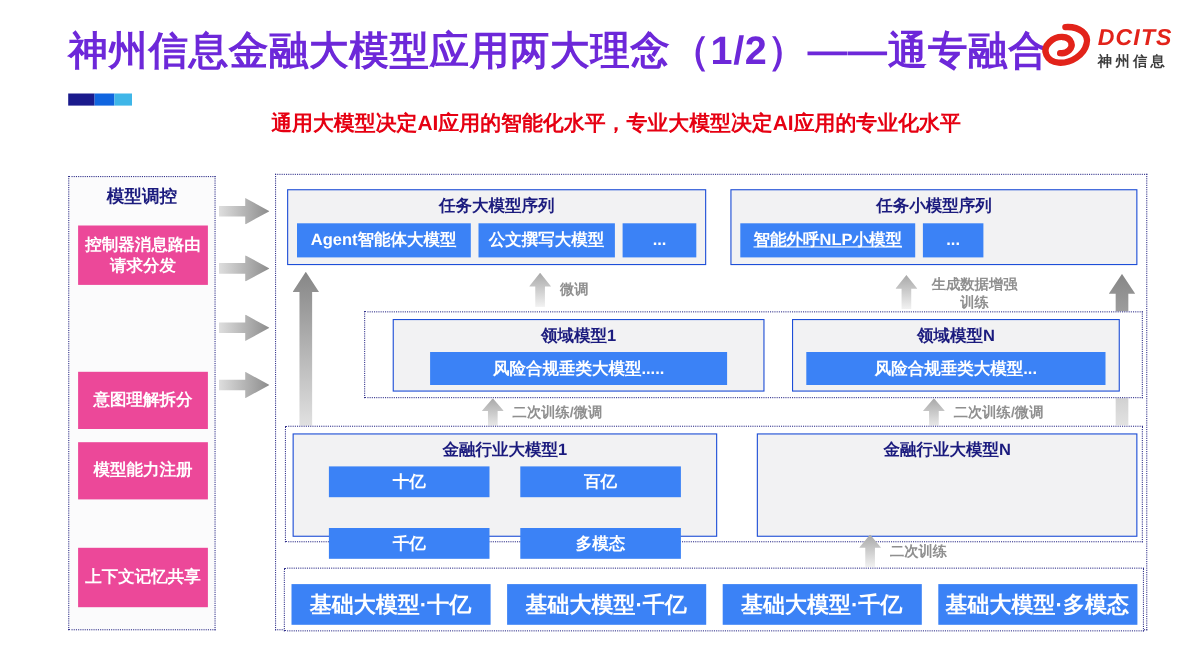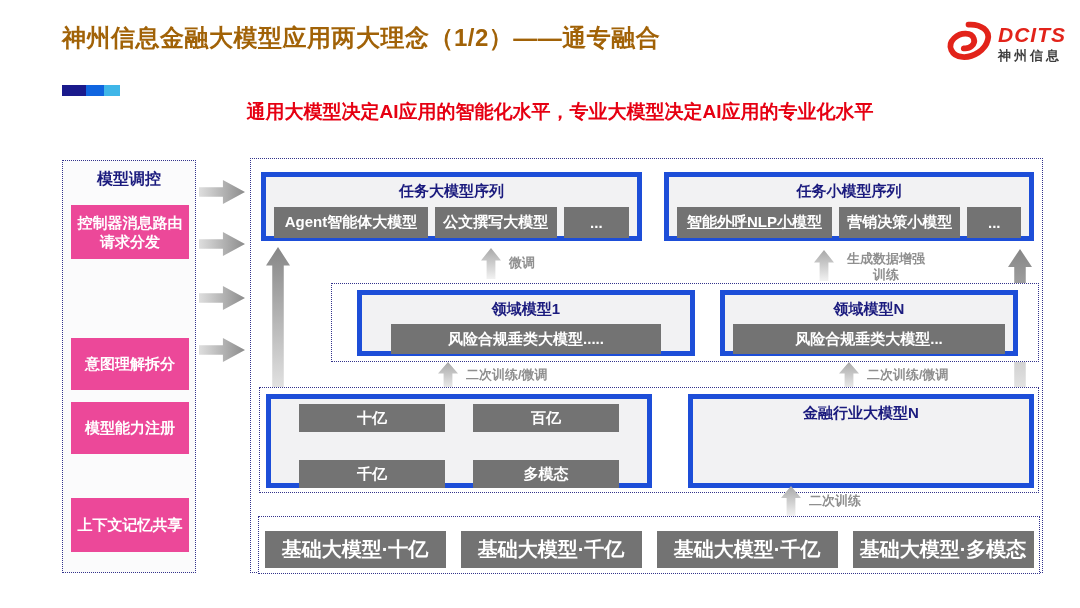--- a/index.html
+++ b/index.html
@@ -1,38 +1,38 @@
 <!DOCTYPE html>
 <html><head>
 <meta charset="utf-8">
 <style>
   html,body{margin:0;padding:0;background:#ffffff;}
   .slide{position:relative;width:1080px;height:608px;background:#ffffff;overflow:hidden;
          font-family:"Liberation Sans", sans-serif;}
 
   
-  .slide-title{position:absolute;left:62px;top:22px;font-size:24px;font-weight:bold;
-               color:#a16207;letter-spacing:0.5px;white-space:nowrap;}
+  .slide-title{position:absolute;left:62px;top:22px;font-size:36px;font-weight:bold;
+               color:#6d28d9;letter-spacing:0.5px;white-space:nowrap;}
   .accent-bar{position:absolute;left:62px;top:85px;width:58px;height:11px;display:flex;}
   .accent-bar .s1{width:24px;background:#1A1A8C;}
   .accent-bar .s2{width:18px;background:#1065E0;}
   .accent-bar .s3{width:16px;background:#3FB6E8;}
   .slide-subtitle{position:absolute;left:100px;top:99px;width:920px;text-align:center;
                   font-size:19px;font-weight:bold;color:#E60012;}
   .logo{position:absolute;left:938px;top:20px;display:flex;align-items:center;}
   .logo-swirl{width:56px;height:46px;}
   .logo-txt{margin-left:4px;line-height:1.05;}
   .logo-brand{font-size:21px;font-weight:bold;font-style:italic;color:#E2231A;letter-spacing:1px;}
   .logo-brand-cn{font-size:13px;font-weight:bold;color:#3D3D3D;letter-spacing:3px;margin-top:3px;}
 
   
   .dotted{border:1px dotted #33338C;}
-  .panel{position:absolute;background:#F2F2F3;border:5px solid #1d4ed8;box-sizing:border-box;}
+  .panel{position:absolute;background:#F2F2F3;border:1px solid #1d4ed8;box-sizing:border-box;}
   .panel-title{text-align:center;padding-top:5px;font-size:15px;font-weight:bold;color:#1B1B7E;}
-  .chip{background:#737373;color:#ffffff;font-size:15px;font-weight:bold;
+  .chip{background:#3b82f6;color:#ffffff;font-size:15px;font-weight:bold;
         display:flex;align-items:center;justify-content:center;box-sizing:border-box;}
   .arrow-label{position:absolute;color:#8F8F8F;font-size:13px;font-weight:bold;line-height:1.25;}
 
   
   .sidebar{position:absolute;left:62px;top:160px;width:134px;height:413px;background:#FBFBFC;box-sizing:border-box;}
   .sidebar-title{position:absolute;left:0;top:8px;width:100%;text-align:center;
                  font-size:16px;font-weight:bold;color:#1B1B7E;}
   .sb-item{position:absolute;left:8px;width:118px;background:#ec4899;color:#fff;
            font-size:15px;font-weight:bold;display:flex;align-items:center;justify-content:center;
            text-align:center;line-height:1.3;box-sizing:border-box;padding:2px 4px;}
@@ -130,21 +130,20 @@
       <div class="chip-row">
         <div class="chip wA0">Agent智能体大模型</div>
         <div class="chip wA1">公文撰写大模型</div>
         <div class="chip wA2">...</div>
       </div>
     </div>
     <div class="panel panelB">
       <div class="panel-title">任务小模型序列</div>
       <div class="chip-row">
         <div class="chip wB0">智能外呼NLP小模型</div>
-        <div class="chip wB1">营销决策小模型</div>
         <div class="chip wB2">...</div>
       </div>
     </div>
 
     <div class="up-arrow-tall ta-left"></div>
     <div class="up-arrow-tall ta-right"></div>
     <div class="up-arrow-small" style="left:230px;top:89px;"></div>
     <div class="arrow-label" style="left:258px;top:96px;">微调</div>
     <div class="up-arrow-small" style="left:563px;top:91px;"></div>
     <div class="arrow-label" style="left:593px;top:92px;width:84px;text-align:center;">生成数据增强训练</div>
@@ -160,20 +159,21 @@
       </div>
     </div>
 
     <div class="up-arrow-small" style="left:187px;top:203px;height:29px;"></div>
     <div class="arrow-label" style="left:215px;top:208px;">二次训练/微调</div>
     <div class="up-arrow-small" style="left:588px;top:203px;height:29px;"></div>
     <div class="arrow-label" style="left:616px;top:208px;">二次训练/微调</div>
 
     <div class="industry-box dotted">
       <div class="panel panelE">
+        <div class="panel-title">金融行业大模型1</div>
         <div class="grid2">
           <div class="chip">十亿</div>
           <div class="chip">百亿</div>
           <div class="chip">千亿</div>
           <div class="chip">多模态</div>
         </div>
       </div>
       <div class="panel panelF">
         <div class="panel-title">金融行业大模型N</div>
       </div>

